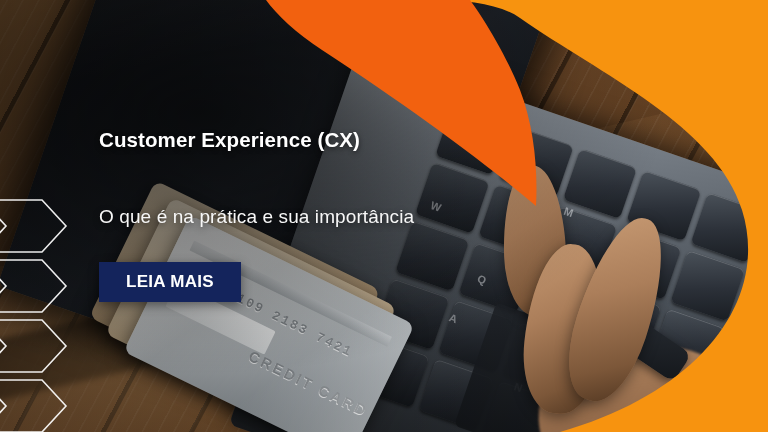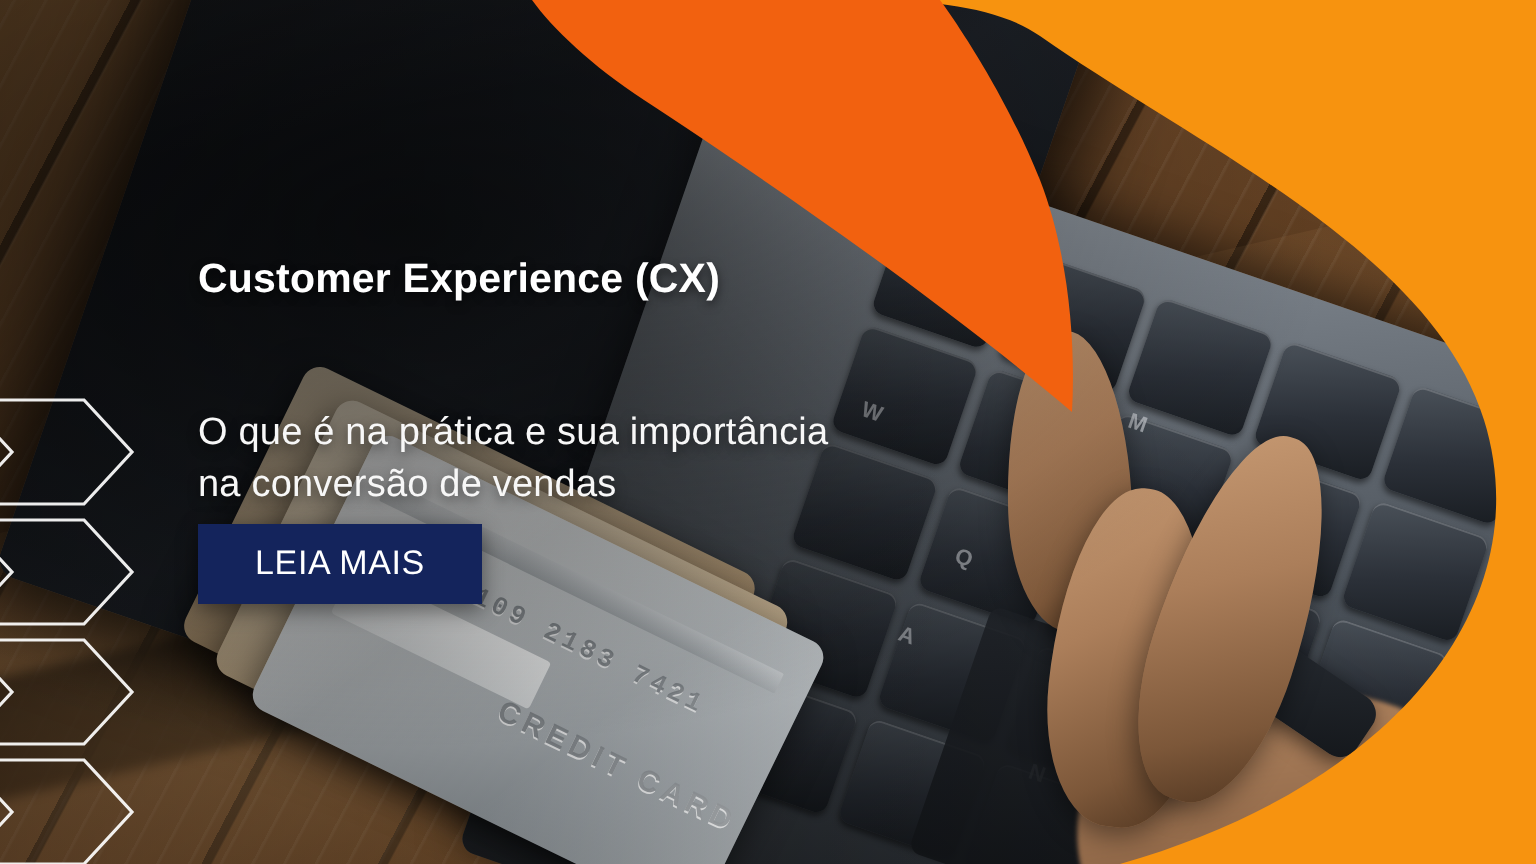--- a/index.html
+++ b/index.html
@@ -189,21 +189,21 @@
     letter-spacing:.1px;
     text-shadow:0 2px 6px rgba(0,0,0,.5);
     white-space:nowrap;
     margin-top:35px;
   }
   .cta{
     position:absolute;top:262px;left:0;
     width:142px;height:40px;
     background:#14245c;
     color:#ffffff;
-    font-size:17px;font-weight:400;letter-spacing:.3px;
+    font-size:17px;font-weight:700;letter-spacing:.3px;
     display:flex;align-items:center;justify-content:center;
     border:0;cursor:pointer;
     box-shadow:0 3px 10px rgba(0,0,0,.45);
     font-family:"Liberation Sans", sans-serif;
   }
 </style>
 </head>
 <body>
 
 <div id="banner">
@@ -298,19 +298,18 @@
       <path d="M -18 124 L 42 124 L 66 150 L 42 176 L -18 176 L 6 150 Z"></path>
       <path d="M -18 184 L 42 184 L 66 210 L 42 236 L -18 236 L 6 210 Z"></path>
     </g>
   </svg>
 
   <div class="content">
     <div class="kicker">Customer Experience (CX)</div>
 
     <div class="headline">
       <div>O que é na prática e sua importância</div>
-      <div>na conversão de vendas</div>
     </div>
 
     <button class="cta" type="button">LEIA MAIS</button>
   </div>
 
 </div>
 
 </body></html>

